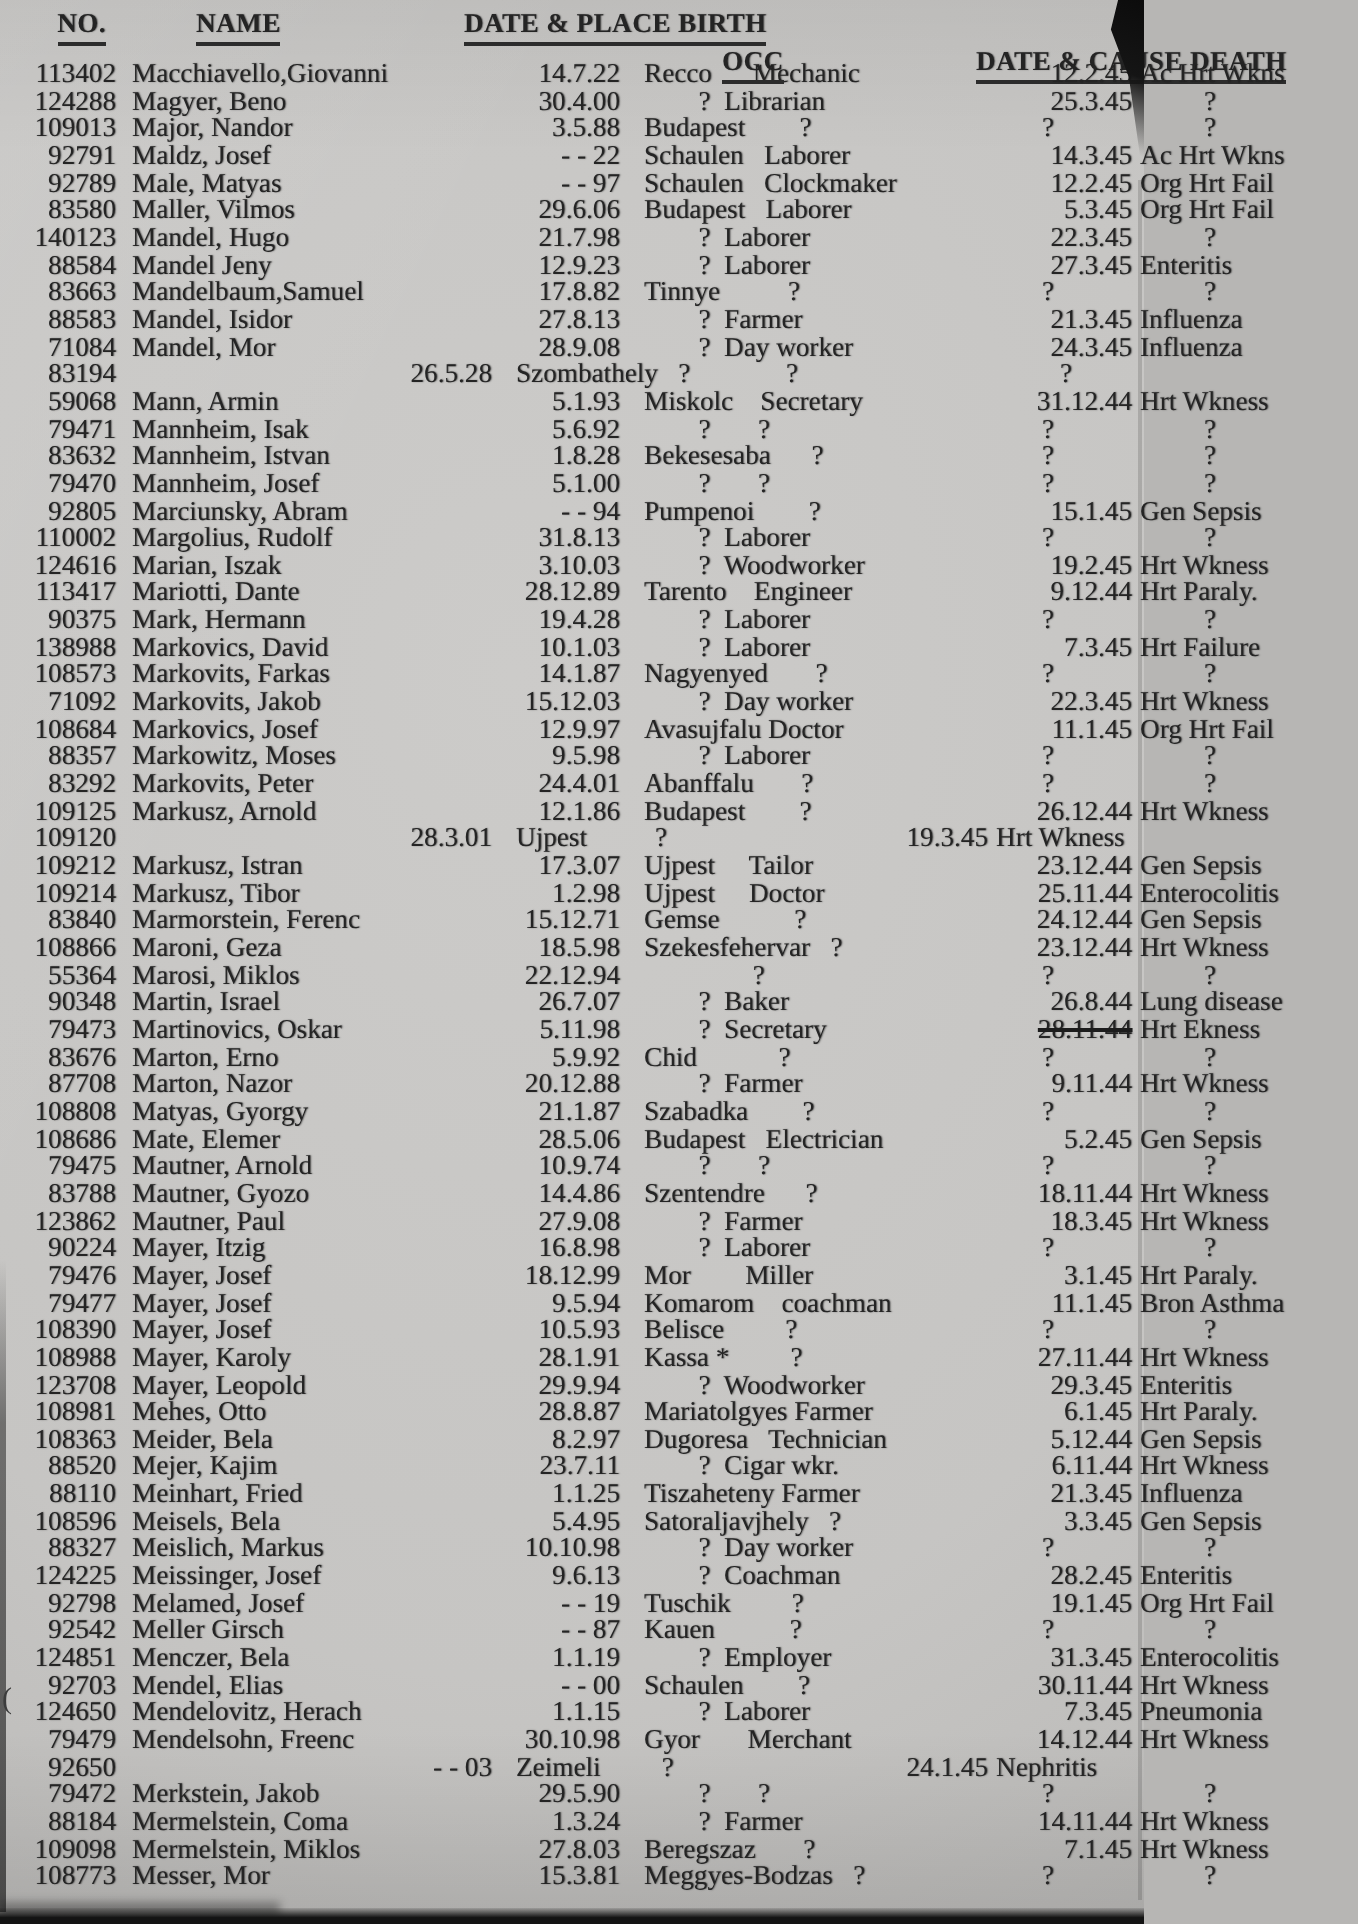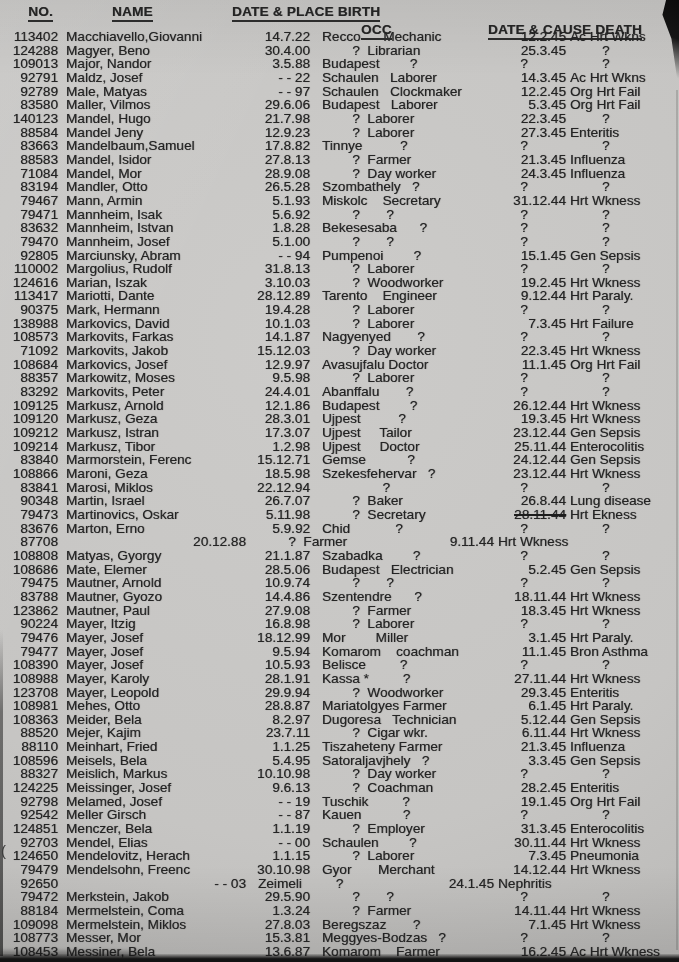--- a/index.html
+++ b/index.html
@@ -1,38 +1,38 @@
 <!DOCTYPE html>
 <html><head>
 <meta charset="utf-8">
 <style>
   html,body{margin:0;padding:0;}
   body{width:679px;height:962px;overflow:hidden;background:#b7b6b4;}
   .page{
-    position:relative;width:679px;height:962px;
+    position:relative;width:572px;height:962px;
     background:
       radial-gradient(ellipse 130% 95% at 45% 35%, #cccbc9 0%, #c6c5c3 55%, #b3b2b0 100%);
-    font-family:Liberation Sans, sans-serif;
+    font-family:Liberation Serif, serif;
     color:#242424;
   }
   .texture{
     position:absolute;inset:0;pointer-events:none;
     background:
       linear-gradient(115deg, rgba(255,255,255,0.08) 0%, rgba(255,255,255,0) 30%),
       linear-gradient(to bottom, rgba(0,0,0,0.05), rgba(0,0,0,0) 8%, rgba(0,0,0,0) 90%, rgba(0,0,0,0.10));
   }
   .header{
     position:absolute;top:4px;left:0;right:0;
     display:grid;grid-template-columns:58px 188px 64px 184px 72px 1fr;
     font-size:13.6px;font-weight:bold;letter-spacing:0.2px;
     text-shadow:0.5px 0 0.6px rgba(25,25,25,0.5);
   }
   .hl{border-bottom:2px solid #2c2c2c;padding-bottom:1px;white-space:pre;display:inline-block;}
   .h-no{grid-column:1;justify-self:end;padding-right:5px;}
-  .h-name{grid-column:2;justify-self:start;margin-left:54px;}
+  .h-name{grid-column:2;justify-self:start;margin-left:40px;}
   .h-birth{grid-column:3 / span 2;justify-self:start;margin-left:-14px;}
   .h-occ{grid-column:4;justify-self:start;margin-left:51px;z-index:2;}
   .h-death{grid-column:5 / span 2;justify-self:start;margin-left:-6px;}
   .rows{position:absolute;top:30px;left:0;right:12px;}
   .row{
     display:grid;grid-template-columns:58px 188px 64px 184px 72px 1fr;
     height:13.67px;line-height:14px;font-size:13.6px;
     text-shadow:0.5px 0 0.7px rgba(25,25,25,0.55);
   }
   .c{white-space:pre;overflow:visible;}
@@ -175,29 +175,28 @@
       <span class="c c-no">71084</span>
       <span class="c c-name">Mandel, Mor</span>
       <span class="c c-bdate">28.9.08</span>
       <span class="c c-placeocc">        ?  Day worker</span>
       <span class="c c-ddate">24.3.45</span>
       <span class="c c-cause">Influenza</span>
     </div>
 
     <div class="row">
       <span class="c c-no">83194</span>
-      <span class="c c-name">Mandler, Otto</span>
       <span class="c c-bdate">26.5.28</span>
       <span class="c c-placeocc">Szombathely   ?</span>
       <span class="c c-ddate q">?</span>
       <span class="c c-cause q">?</span>
     </div>
 
     <div class="row">
-      <span class="c c-no">79467</span>
+      <span class="c c-no">59068</span>
       <span class="c c-name">Mann, Armin</span>
       <span class="c c-bdate">5.1.93</span>
       <span class="c c-placeocc">Miskolc    Secretary</span>
       <span class="c c-ddate">31.12.44</span>
       <span class="c c-cause">Hrt Wkness</span>
     </div>
 
     <div class="row">
       <span class="c c-no">79471</span>
       <span class="c c-name">Mannheim, Isak</span>
@@ -328,21 +327,20 @@
       <span class="c c-no">109125</span>
       <span class="c c-name">Markusz, Arnold</span>
       <span class="c c-bdate">12.1.86</span>
       <span class="c c-placeocc">Budapest        ?</span>
       <span class="c c-ddate">26.12.44</span>
       <span class="c c-cause">Hrt Wkness</span>
     </div>
 
     <div class="row">
       <span class="c c-no">109120</span>
-      <span class="c c-name">Markusz, Geza</span>
       <span class="c c-bdate">28.3.01</span>
       <span class="c c-placeocc">Ujpest          ?</span>
       <span class="c c-ddate">19.3.45</span>
       <span class="c c-cause">Hrt Wkness</span>
     </div>
 
     <div class="row">
       <span class="c c-no">109212</span>
       <span class="c c-name">Markusz, Istran</span>
       <span class="c c-bdate">17.3.07</span>
@@ -372,21 +370,21 @@
     <div class="row">
       <span class="c c-no">108866</span>
       <span class="c c-name">Maroni, Geza</span>
       <span class="c c-bdate">18.5.98</span>
       <span class="c c-placeocc">Szekesfehervar   ?</span>
       <span class="c c-ddate">23.12.44</span>
       <span class="c c-cause">Hrt Wkness</span>
     </div>
 
     <div class="row">
-      <span class="c c-no">83841</span>
+      <span class="c c-no">55364</span>
       <span class="c c-name">Marosi, Miklos</span>
       <span class="c c-bdate">22.12.94</span>
       <span class="c c-placeocc">                ?</span>
       <span class="c c-ddate q">?</span>
       <span class="c c-cause q">?</span>
     </div>
 
     <div class="row">
       <span class="c c-no">90348</span>
       <span class="c c-name">Martin, Israel</span>
@@ -409,20 +407,21 @@
       <span class="c c-no">83676</span>
       <span class="c c-name">Marton, Erno</span>
       <span class="c c-bdate">5.9.92</span>
       <span class="c c-placeocc">Chid            ?</span>
       <span class="c c-ddate q">?</span>
       <span class="c c-cause q">?</span>
     </div>
 
     <div class="row">
       <span class="c c-no">87708</span>
+      <span class="c c-name">Marton, Nazor</span>
       <span class="c c-bdate">20.12.88</span>
       <span class="c c-placeocc">        ?  Farmer</span>
       <span class="c c-ddate">9.11.44</span>
       <span class="c c-cause">Hrt Wkness</span>
     </div>
 
     <div class="row">
       <span class="c c-no">108808</span>
       <span class="c c-name">Matyas, Gyorgy</span>
       <span class="c c-bdate">21.1.87</span>
@@ -675,28 +674,20 @@
 
     <div class="row">
       <span class="c c-no">108773</span>
       <span class="c c-name">Messer, Mor</span>
       <span class="c c-bdate">15.3.81</span>
       <span class="c c-placeocc">Meggyes-Bodzas   ?</span>
       <span class="c c-ddate q">?</span>
       <span class="c c-cause q">?</span>
     </div>
 
-    <div class="row">
-      <span class="c c-no">108453</span>
-      <span class="c c-name">Messiner, Bela</span>
-      <span class="c c-bdate">13.6.87</span>
-      <span class="c c-placeocc">Komarom    Farmer</span>
-      <span class="c c-ddate">16.2.45</span>
-      <span class="c c-cause">Ac Hrt Wkness</span>
-    </div>
   </div>
 
   <div class="corner-tear"></div>
   <div class="right-edge"></div>
   <div class="left-edge"></div>
   <div class="margin-mark">(</div>
   <div class="bottom-left-smudge"></div>
   <div class="bottom-band"></div>
 </div>
 

